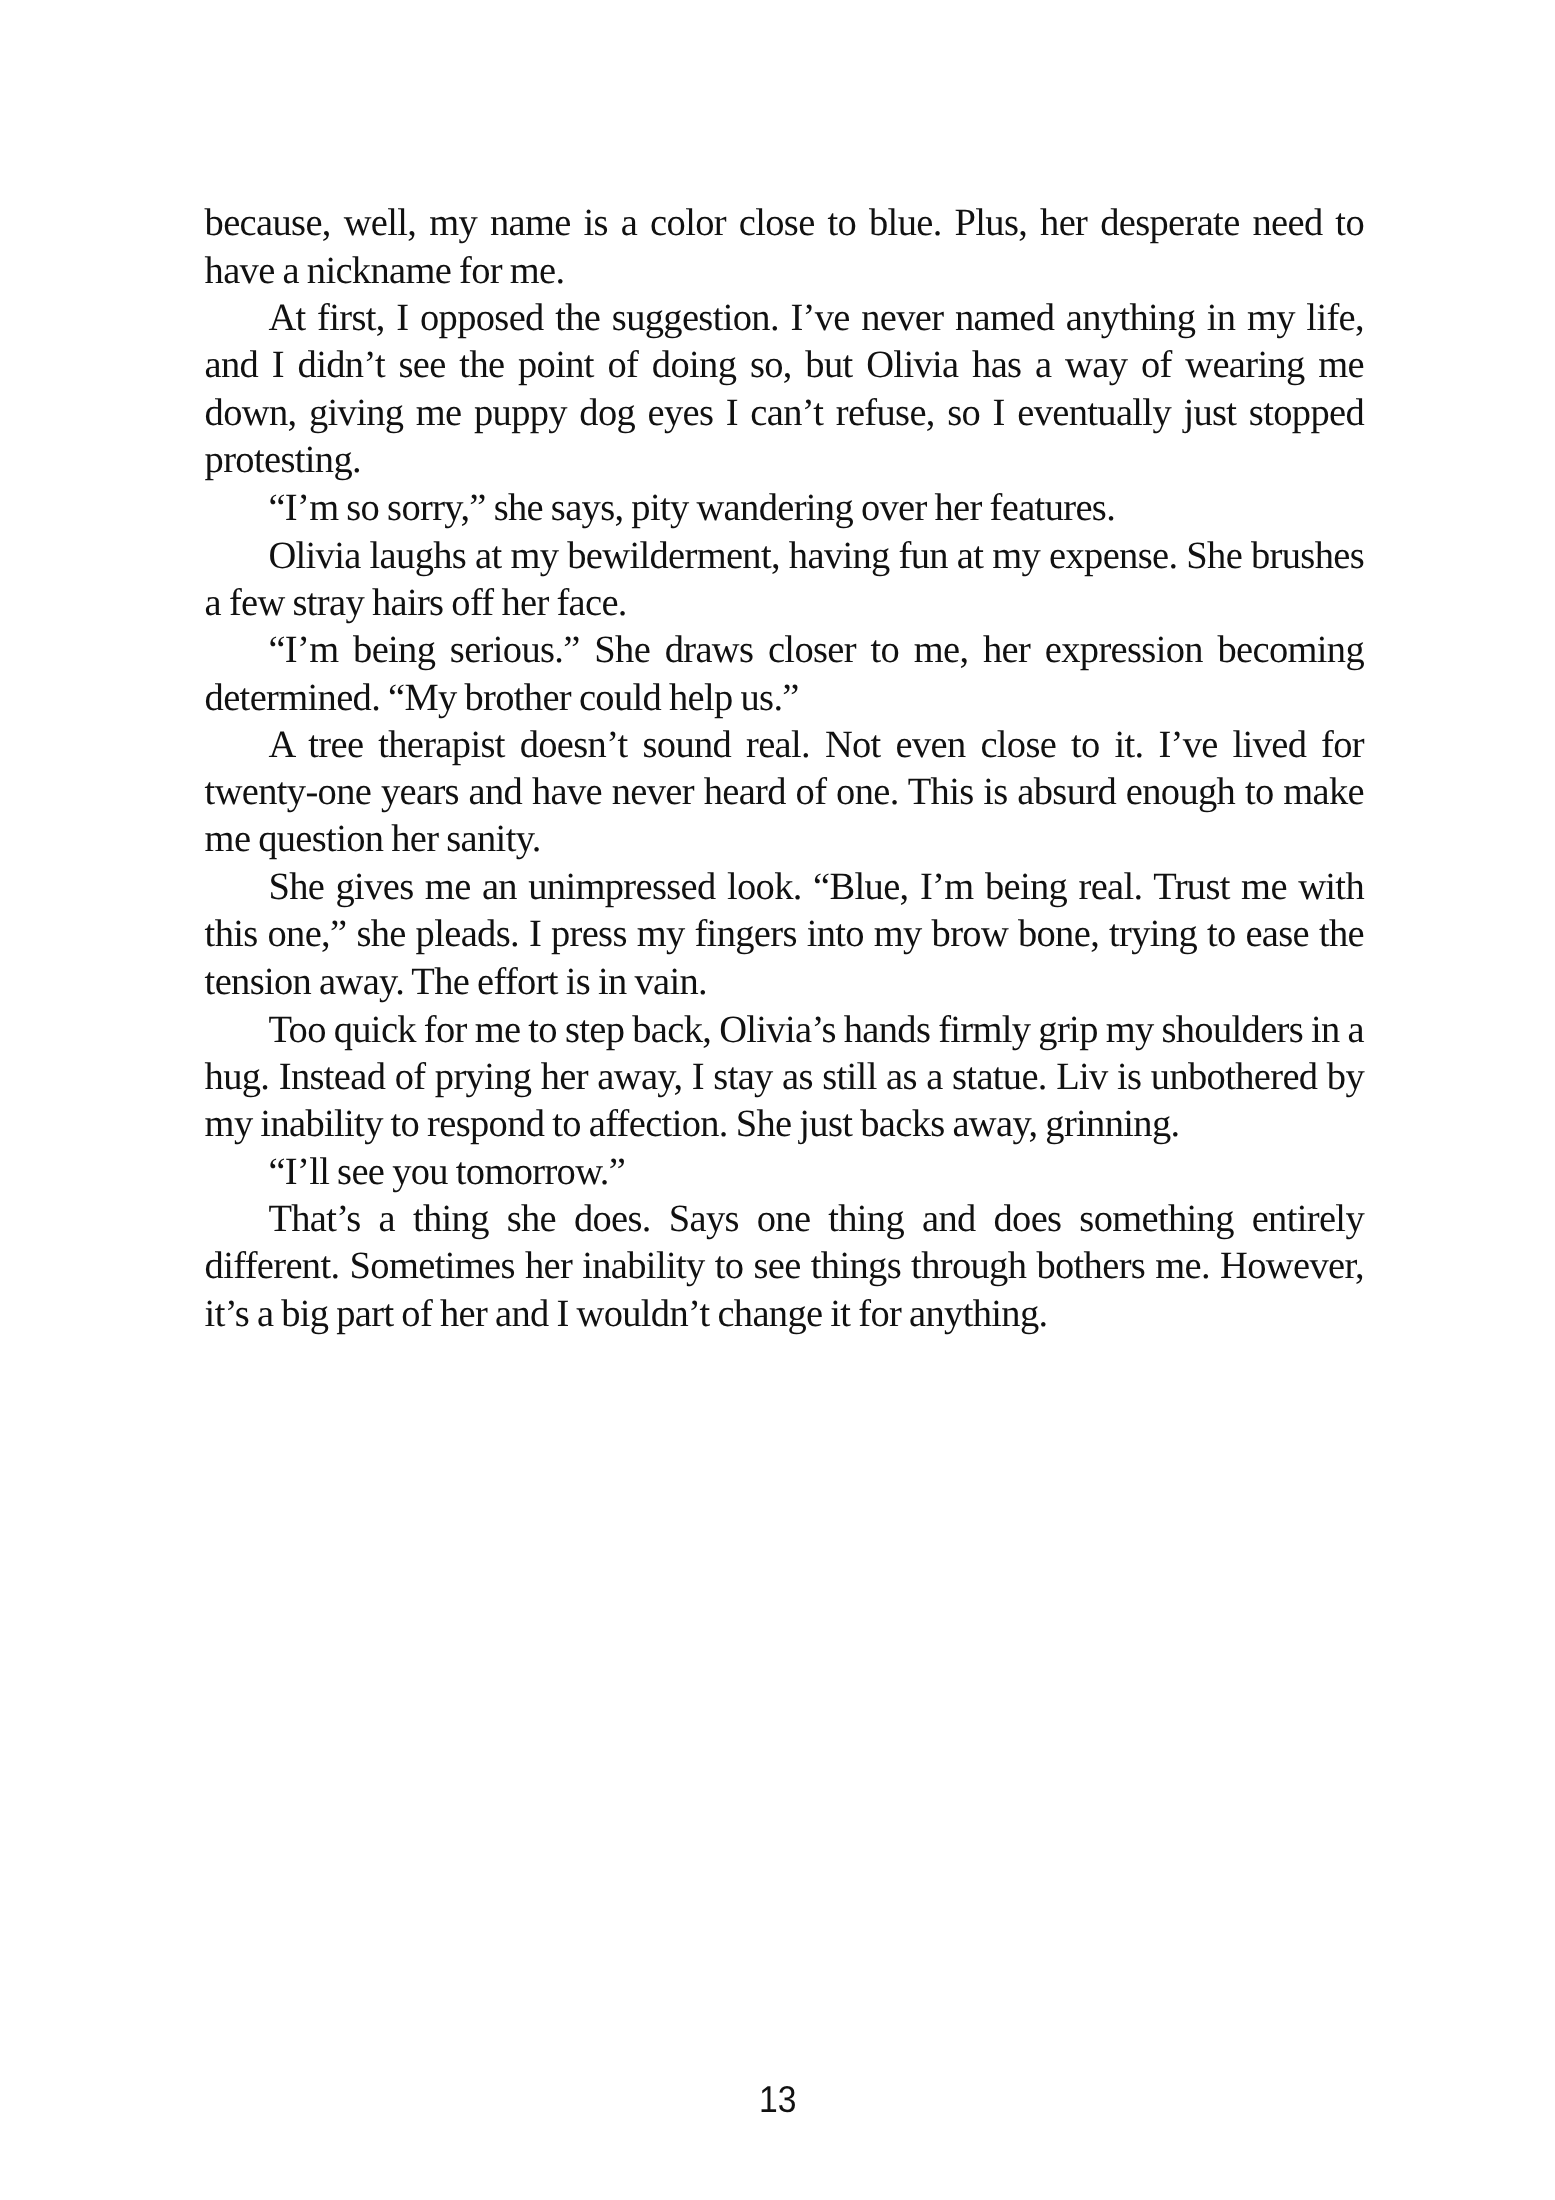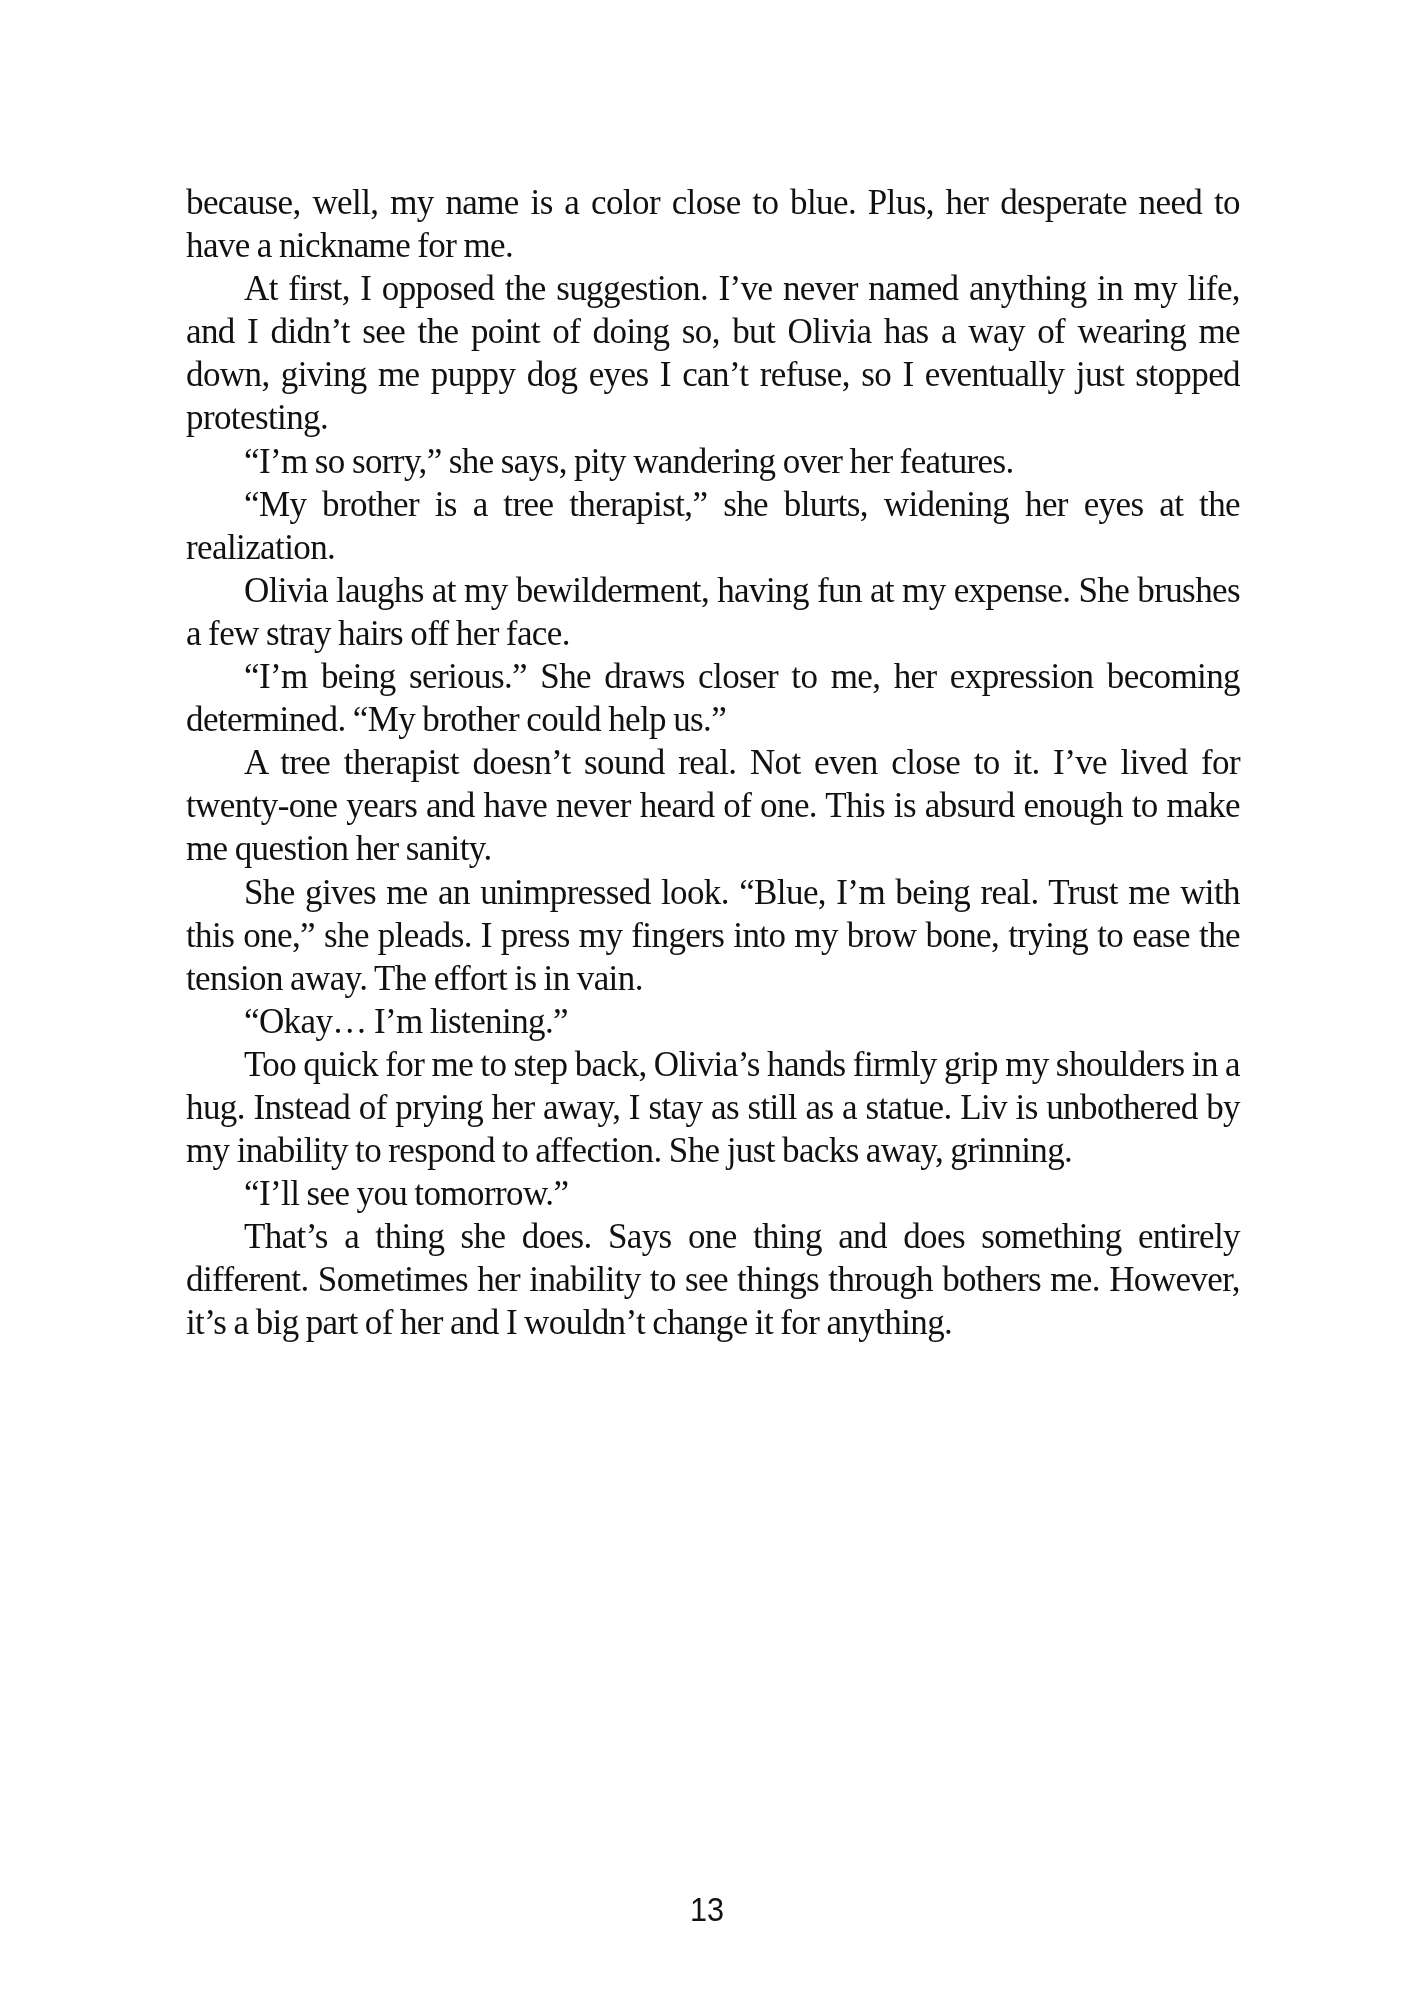--- a/index.html
+++ b/index.html
@@ -57,24 +57,22 @@
     }
   </style>
 </head>
 <body>
 
 <div class="page">
   <div class="text-block">
     <p class="no-indent">because, well, my name is a color close to blue. Plus, her desperate need to have a nickname for me.</p>
     <p>At first, I opposed the suggestion. I’ve never named anything in my life, and I didn’t see the point of doing so, but Olivia has a way of wearing me down, giving me puppy dog eyes I can’t refuse, so I eventually just stopped protesting.</p>
     <p>“I’m so sorry,” she says, pity wandering over her features.</p>
-    <p>“My brother is a tree therapist,” she blurts, widening her eyes at the realization.</p>
     <p>Olivia laughs at my bewilderment, having fun at my expense. She brushes a few stray hairs off her face.</p>
     <p>“I’m being serious.” She draws closer to me, her expression becoming determined. “My brother could help us.”</p>
     <p>A tree therapist doesn’t sound real. Not even close to it. I’ve lived for twenty-one years and have never heard of one. This is absurd enough to make me question her sanity.</p>
     <p>She gives me an unimpressed look. “Blue, I’m being real. Trust me with this one,” she pleads. I press my fingers into my brow bone, trying to ease the tension away. The effort is in vain.</p>
-    <p>“Okay… I’m listening.”</p>
     <p>Too quick for me to step back, Olivia’s hands firmly grip my shoulders in a hug. Instead of prying her away, I stay as still as a statue. Liv is unbothered by my inability to respond to affection. She just backs away, grinning.</p>
     <p>“I’ll see you tomorrow.”</p>
     <p>That’s a thing she does. Says one thing and does something entirely different. Sometimes her inability to see things through bothers me. However, it’s a big part of her and I wouldn’t change it for anything.</p>
   </div>
   <div class="page-number">13</div>
 </div>
 
 </body></html>

